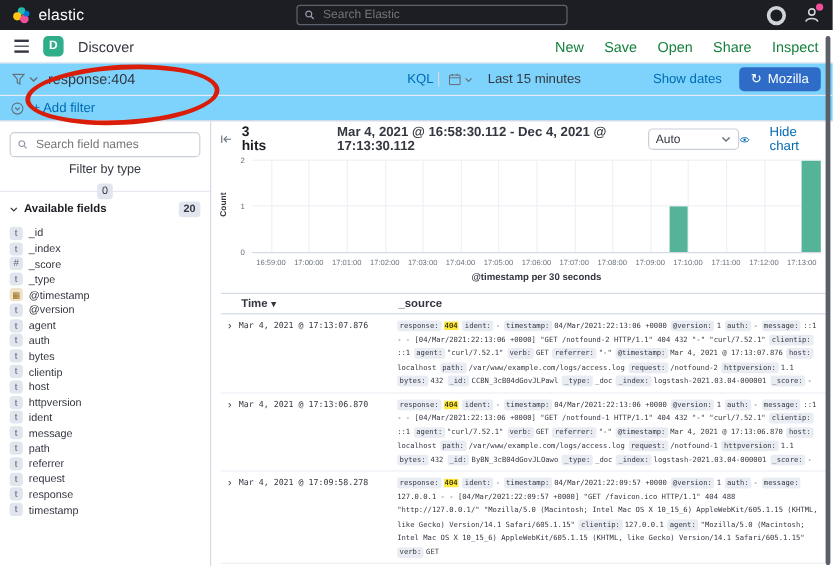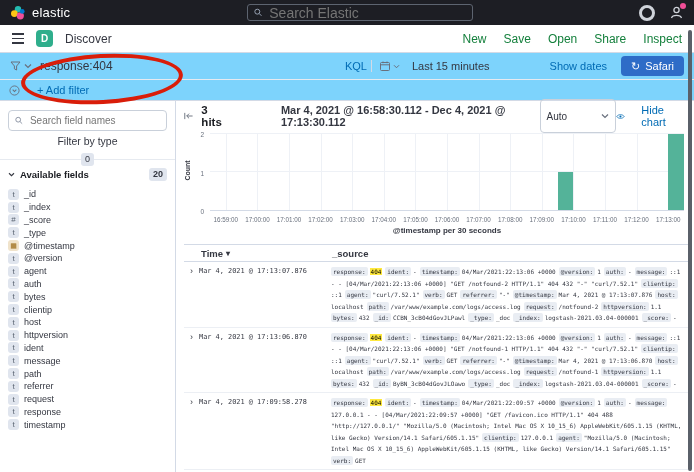--- a/index.html
+++ b/index.html
@@ -5,21 +5,21 @@
   html,body{margin:0;padding:0;}
   body{width:694px;height:472px;overflow:hidden;position:relative;background:#fff;
        font-family:"Liberation Sans",sans-serif;color:#343741;}
   a{text-decoration:none;cursor:pointer;}
   
   .topbar{height:25px;background:#1d1e24;display:flex;align-items:center;padding:0 10px;box-sizing:border-box;position:relative;}
   .logo-wrap{display:flex;align-items:center;gap:6px;}
   .brand{color:#fff;font-size:13px;letter-spacing:.2px;}
   .global-search{position:absolute;left:247px;top:4px;width:212px;height:15px;background:#1d1e24;
       border:1px solid #5d6470;border-radius:3px;display:flex;align-items:center;gap:5px;padding:0 6px;}
-  .global-search input{background:transparent;border:none;outline:none;color:#98a2b3;font-size:14px;width:100%;font-family:"Liberation Sans",sans-serif;}
+  .global-search input{background:transparent;border:none;outline:none;color:#98a2b3;font-size:10px;width:100%;font-family:"Liberation Sans",sans-serif;}
   .topbar-right{margin-left:auto;display:flex;align-items:center;gap:14px;}
   .donut{width:10px;height:10px;border:3px solid #cfd3da;border-radius:50%;}
   .avatar{position:relative;width:15px;height:15px;}
   .avatar .dot{position:absolute;right:-2px;top:-2px;width:6px;height:6px;border-radius:50%;background:#f04e98;}
   
   .navbar{height:27px;border-bottom:1px solid #d3dae6;display:flex;align-items:center;padding:0 12px;gap:12px;background:#fff;}
   .hamburger{display:flex;flex-direction:column;gap:2.5px;cursor:pointer;}
   .hamburger i{width:12px;height:1.8px;background:#343741;display:block;}
   .app-badge{width:17px;height:17px;border-radius:4px;background:#2fae8c;color:#fff;font-size:10px;font-weight:bold;
       display:flex;align-items:center;justify-content:center;}
@@ -31,21 +31,21 @@
   .query-row{height:26px;display:flex;align-items:center;padding:0 10px;border-bottom:1px solid #e6eaf0;}
   .query-text{font-size:12px;color:#343741;margin-left:8px;}
   .query-right{margin-left:auto;display:flex;align-items:center;}
   .kql{color:#006bb4;font-size:11px;padding-right:4px;border-right:1px solid #d3dae6;}
   .datebtn{display:flex;align-items:center;gap:3px;padding:0 8px;}
   .tp-text{font-size:11px;color:#343741;margin-left:4px;}
   .show-dates{color:#006bb4;font-size:11px;margin:0 14px 0 60px;}
   .refresh-btn{background:#2e6cc7;color:#fff;font-size:11px;height:20px;padding:0 10px;border-radius:4px;
       display:flex;align-items:center;gap:5px;border:none;cursor:pointer;font-family:"Liberation Sans",sans-serif;}
   .refresh-glyph{font-size:11px;line-height:1;}
-  .filter-row{height:20px;display:flex;align-items:center;gap:17px;padding:0 9px;}
+  .filter-row{height:20px;display:flex;align-items:center;gap:7px;padding:0 9px;}
   .add-filter{color:#006bb4;font-size:11px;}
   
   .annotation{position:absolute;left:21px;top:54px;width:154px;height:42px;border:4.5px solid #d91d09;
       border-radius:50%;transform:rotate(-3deg);z-index:40;pointer-events:none;}
   
   .content{display:flex;height:372px;}
   .sidebar{width:176px;min-width:176px;border-right:1px solid #d3dae6;padding:0 8px;box-sizing:border-box;}
   .index-btn{margin-top:24px;height:22px;border:1px solid #c9d0da;border-radius:6px;display:flex;align-items:center;
       justify-content:center;gap:7px;font-size:11px;font-weight:bold;color:#1a1c21;background:#fff;width:100%;box-sizing:border-box;cursor:pointer;font-family:"Liberation Sans",sans-serif;}
   .field-search{margin-top:9px;height:19px;border:1px solid #c9d0da;border-radius:4px;display:flex;align-items:center;gap:5px;padding:0 6px;}
@@ -58,21 +58,21 @@
   .field-item{display:flex;align-items:center;gap:5px;height:12.8px;font-size:9px;color:#343741;cursor:pointer;}
   .ficon{width:11px;height:11px;border-radius:3px;background:#e0e5ee;color:#5a6472;font-size:8px;
       display:flex;align-items:center;justify-content:center;flex:none;}
   .ficon.date{background:#f0e3cb;color:#9a6a14;font-size:7px;}
   
   .main{flex:1;padding:4px 6px 0 8px;box-sizing:border-box;position:relative;min-width:0;}
   .main-header{display:flex;align-items:center;height:18px;margin-top:2px;}
   .hits{font-weight:bold;font-size:11.5px;color:#1a1c21;margin-left:8px;}
   .time-range{font-weight:bold;font-size:11px;color:#343741;margin-left:54px;}
   .interval-select{border:1px solid #c9d0da;border-radius:4px;height:18px;width:88px;display:flex;align-items:center;
-      justify-content:space-between;padding:16px 6px;box-sizing:border-box;font-size:10px;color:#343741;margin-left:10px;cursor:pointer;}
+      justify-content:space-between;padding:0 6px;box-sizing:border-box;font-size:10px;color:#343741;margin-left:10px;cursor:pointer;}
   .hide-chart{margin-left:auto;color:#006bb4;font-size:11px;display:flex;gap:16px;align-items:center;margin-right:6px;}
   
   .chart{position:relative;height:104px;margin-top:6px;}
   .count-label{position:absolute;left:-7px;top:36px;transform:rotate(-90deg);font-size:7px;font-weight:bold;color:#343741;}
   .plot{position:absolute;left:26px;right:4px;top:3px;bottom:24px;border-bottom:1px solid #d3dae6;}
   .grid-v{position:absolute;top:0;bottom:0;width:1px;background:#eef1f6;}
   .grid-h{position:absolute;left:0;right:0;height:1px;background:#eef1f6;}
   .bar{position:absolute;bottom:0;background:#54b399;}
   .yaxis{position:absolute;left:12px;top:3px;bottom:24px;width:10px;}
   .ytick{position:absolute;right:2px;transform:translateY(50%);font-size:6.5px;color:#69707d;}
@@ -164,21 +164,21 @@
           <line x1="7" y1="0.5" x2="7" y2="2.2" stroke="#69707d" stroke-width="1"></line>
         </svg>
         <svg width="7" height="5" viewBox="0 0 8 6">
           <polyline points="1,1.5 4,4.5 7,1.5" fill="none" stroke="#69707d" stroke-width="1.2"></polyline>
         </svg>
       </span>
       <span class="tp-text">Last 15 minutes</span>
       <a class="show-dates">Show dates</a>
       <button class="refresh-btn">
         <span class="refresh-glyph">↻</span>
-        <span>Safari</span>
+        <span>Mozilla</span>
       </button>
     </span>
   </div>
   <div class="filter-row">
     <svg width="11" height="11" viewBox="0 0 12 12">
       <circle cx="6" cy="6" r="5" fill="none" stroke="#69707d" stroke-width="1"></circle>
       <polyline points="4,5 6,7.2 8,5" fill="none" stroke="#69707d" stroke-width="1.1"></polyline>
     </svg>
     <a class="add-filter">+ Add filter</a>
   </div>

